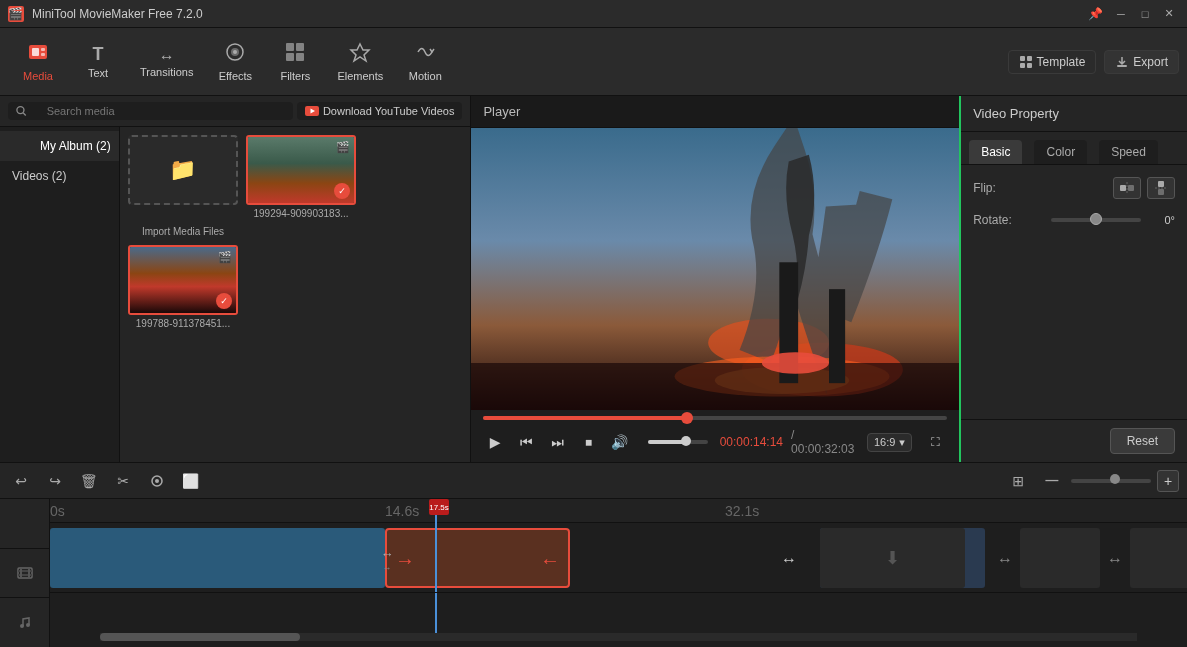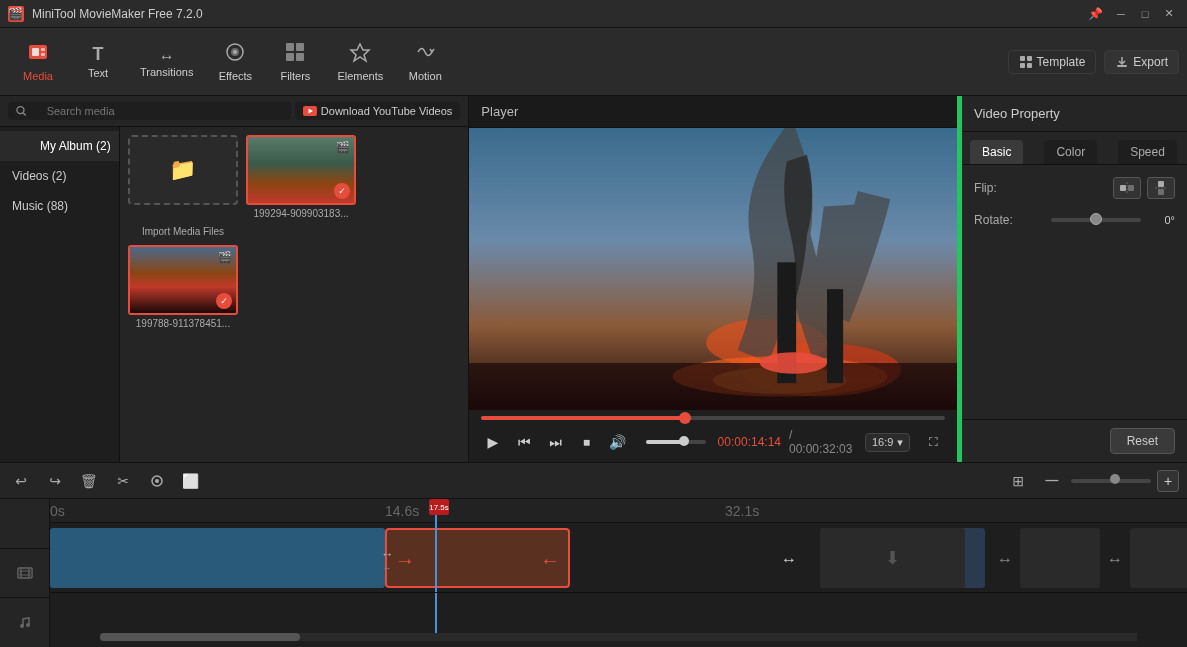--- a/index.html
+++ b/index.html
@@ -49,21 +49,21 @@
     .media-thumb .thumb-container.selected { border-color: #e74c3c; }
     .media-thumb .thumb-label { font-size: 10px; color: #aaa; margin-top: 3px; text-align: center; overflow: hidden; text-overflow: ellipsis; white-space: nowrap; }
     .media-thumb .check-badge { position: absolute; bottom: 4px; right: 4px; background: #e74c3c; border-radius: 50%; width: 16px; height: 16px; display: flex; align-items: center; justify-content: center; font-size: 9px; color: #fff; }
     .media-thumb .video-badge { position: absolute; top: 4px; right: 4px; font-size: 11px; color: #fff; }
 
     .import-box { width: 110px; height: 70px; border: 2px dashed #555; border-radius: 4px; display: flex; flex-direction: column; align-items: center; justify-content: center; cursor: pointer; background: #2a2a2a; }
     .import-box .folder-icon { font-size: 22px; color: #888; }
     .import-box-label { font-size: 10px; color: #aaa; margin-top: 21px; text-align: center; }
 
     
-    #player-panel { flex: 1; background: #1a1a1a; display: flex; flex-direction: column; border-right: 5px solid #22c55e; }
+    #player-panel { flex: 1; background: #1a1a1a; display: flex; flex-direction: column; border-right: 2px solid #22c55e; }
     #player-header { padding: 8px 12px; font-size: 13px; color: #bbb; border-bottom: 1px solid #111; display: flex; align-items: center; justify-content: space-between; }
     .hdr-btn { display: flex; align-items: center; gap: 4px; padding: 4px 10px; background: #2b2b2b; border-radius: 4px; cursor: pointer; font-size: 12px; color: #ccc; border: 1px solid #3a3a3a; }
 
     #video-container { flex: 1; display: flex; align-items: center; justify-content: center; background: #111; position: relative; overflow: hidden; }
     .video-bg { width: 100%; height: 100%; background: linear-gradient(180deg, #3a6b8c 0%, #8b4513 40%, #c0392b 60%, #1a0a0a 100%); position: relative; }
 
     #player-controls { padding: 6px 12px; background: #1e1e1e; }
     .progress-bar { height: 4px; background: #444; border-radius: 2px; margin-bottom: 8px; position: relative; cursor: pointer; }
     .progress-fill { height: 100%; background: #e74c3c; border-radius: 2px; width: 44%; }
     .progress-thumb { position: absolute; top: -4px; left: 44%; width: 12px; height: 12px; background: #e74c3c; border-radius: 50%; transform: translateX(-50%); }
@@ -75,21 +75,21 @@
     .volume-slider { display: flex; align-items: center; gap: 4px; margin-left: 8px; }
     .vol-bar { width: 60px; height: 4px; background: #444; border-radius: 2px; position: relative; cursor: pointer; }
     .vol-fill { height: 100%; background: #ccc; border-radius: 2px; width: 70%; }
     .vol-thumb { position: absolute; top: -4px; right: 28%; width: 10px; height: 10px; background: #ccc; border-radius: 50%; }
     .aspect-select { margin-left: auto; display: flex; align-items: center; gap: 4px; background: #2b2b2b; border: 1px solid #444; border-radius: 4px; padding: 2px 6px; cursor: pointer; font-size: 11px; color: #ccc; }
     .fullscreen-btn { width: 24px; height: 24px; display: flex; align-items: center; justify-content: center; cursor: pointer; color: #ccc; margin-left: 4px; }
 
     
     #right-panel { width: 230px; background: #252525; display: flex; flex-direction: column; }
     #prop-header { padding: 10px 12px; font-size: 13px; color: #ccc; border-bottom: 1px solid #111; }
-    .prop-tabs { display: flex; padding: 8px 8px 0; gap: 21px; border-bottom: 1px solid #111; }
+    .prop-tabs { display: flex; padding: 8px 8px 0; gap: 12px; border-bottom: 1px solid #111; }
     .prop-tab { padding: 5px 12px; border-radius: 4px 4px 0 0; font-size: 12px; cursor: pointer; color: #aaa; background: #1e1e1e; }
     .prop-tab.active { background: #3a3a3a; color: #fff; }
 
     .prop-content { padding: 12px; flex: 1; }
     .prop-row { display: flex; align-items: center; justify-content: space-between; margin-bottom: 14px; }
     .prop-label { font-size: 12px; color: #aaa; }
     .prop-control { display: flex; align-items: center; gap: 6px; }
     .flip-btn { width: 28px; height: 22px; background: #333; border: 1px solid #555; border-radius: 3px; display: flex; align-items: center; justify-content: center; cursor: pointer; font-size: 12px; color: #ccc; }
     .rotate-slider { width: 90px; height: 4px; background: #444; border-radius: 2px; position: relative; cursor: pointer; }
     .rotate-thumb { position: absolute; left: 50%; top: -5px; width: 12px; height: 12px; background: #888; border-radius: 50%; transform: translateX(-50%); border: 1px solid #aaa; }
@@ -282,23 +282,20 @@
       </div>
     </div>
 
     <div id="media-content">
       <div id="sidebar-list">
         <div class="sidebar-item active">
           <span>My Album (2)</span>
         </div>
         <div class="sidebar-item">
           <span>Videos (2)</span>
-        </div>
-        <div class="sidebar-item">
-          <span>Music (88)</span>
         </div>
       </div>
 
       <div id="media-grid">
 
         <div style="display:flex;flex-direction:column;align-items:center;">
           <div class="import-box">
             <div class="folder-icon">📁</div>
           </div>
           <div class="import-box-label">Import Media Files</div>

